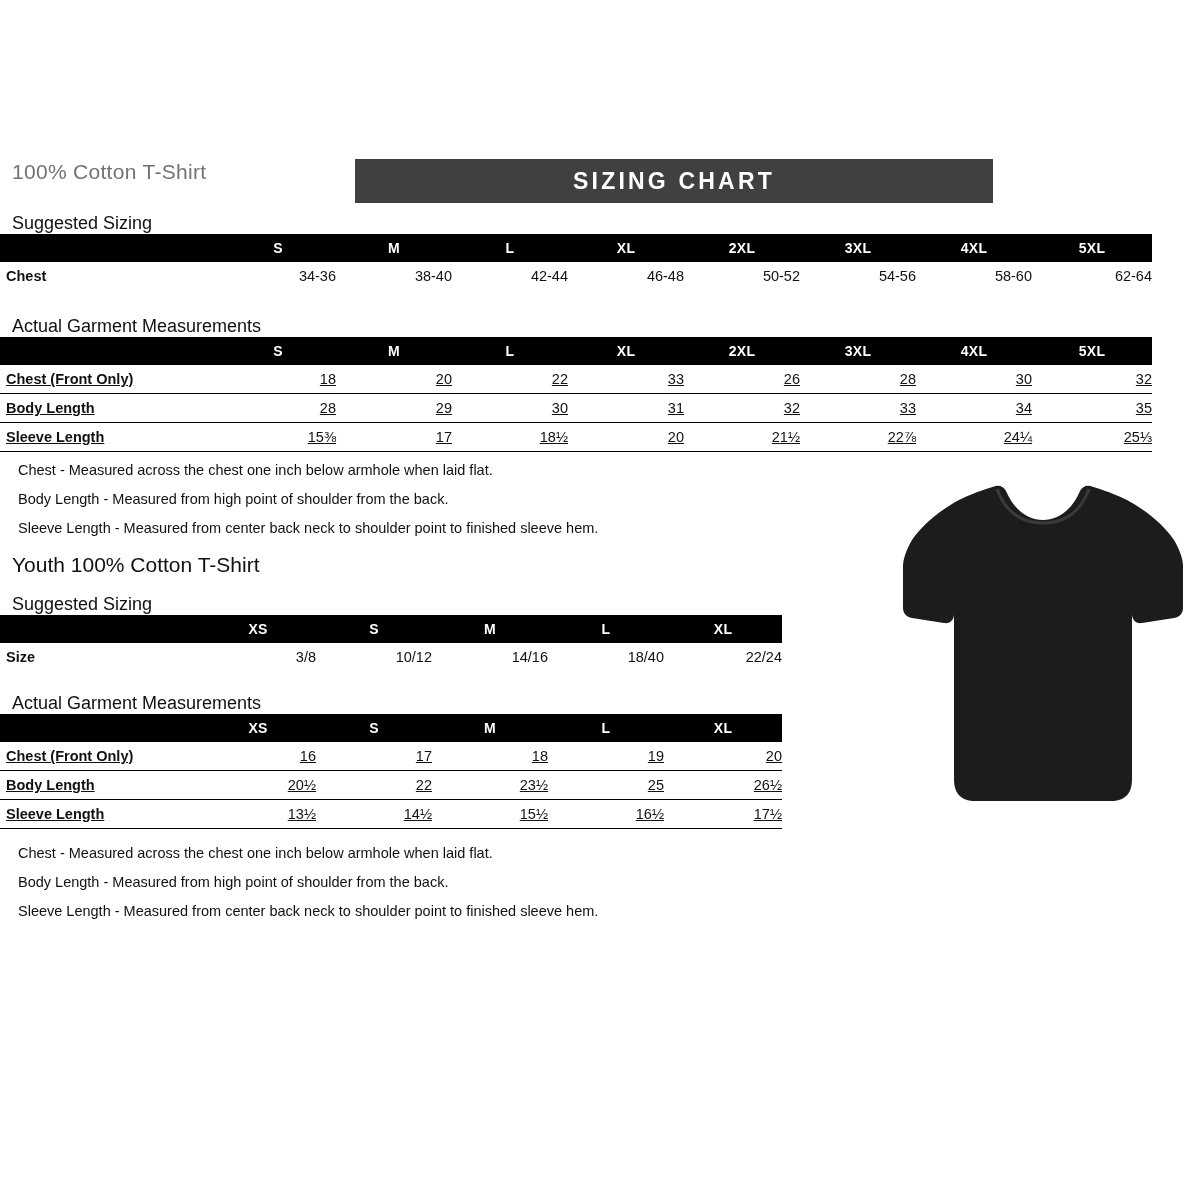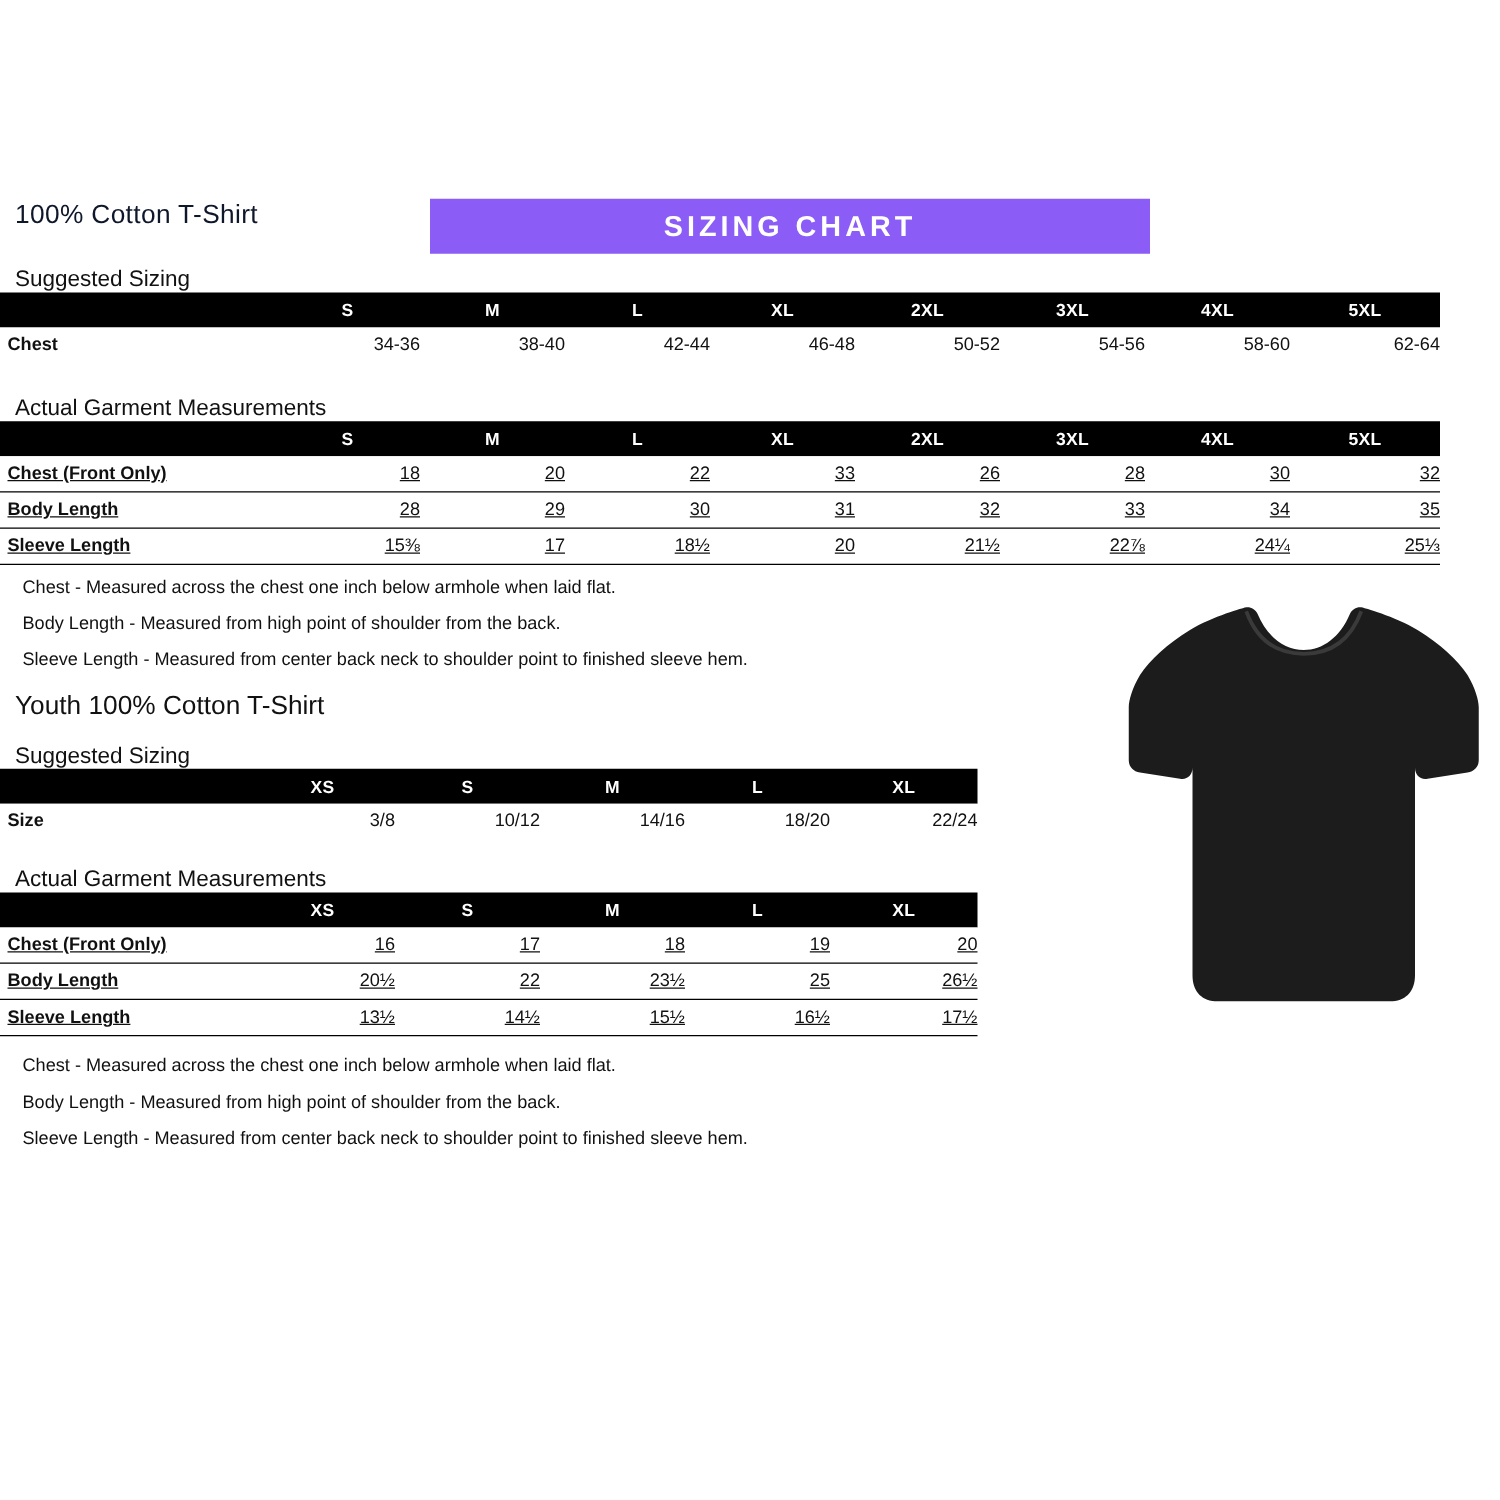--- a/index.html
+++ b/index.html
@@ -28,30 +28,30 @@
     top: 160px;
     width: 890px;
     height: 42px;
   }
   .hdr-title {
     position: absolute;
     left: 0;
     top: 0;
     font-size: 21px;
     letter-spacing: 0.3px;
-    color: #0f172a;
+    color: #737373;
     white-space: nowrap;
   }
   .hdr-band {
     position: absolute;
-    left: 332px;
+    left: 343px;
     top: -1px;
-    width: 576px;
+    width: 638px;
     height: 44px;
-    background: #8b5cf6;
+    background: #404040;
   }
   .hdr-band span {
     position: absolute;
     left: 50%;
     top: 50%;
     transform: translate(-50%, -50%);
     color: #fff;
     font-size: 23px;
     font-weight: bold;
     letter-spacing: 3.2px;
@@ -282,21 +282,21 @@
         <th>L</th>
         <th>XL</th>
       </tr>
     </thead>
     <tbody>
       <tr>
         <td class="rowhead">Size</td>
         <td>3/8</td>
         <td>10/12</td>
         <td>14/16</td>
-        <td>18/20</td>
+        <td>18/40</td>
         <td>22/24</td>
       </tr>
     </tbody>
   </table>
 
   <div class="slabel" style="left:12px; top:693px;">Actual Garment Measurements</div>
 
   <table class="sz ruled" style="left:0px; top:714px; width:782px;">
     <colgroup>
       <col style="width:200px">

